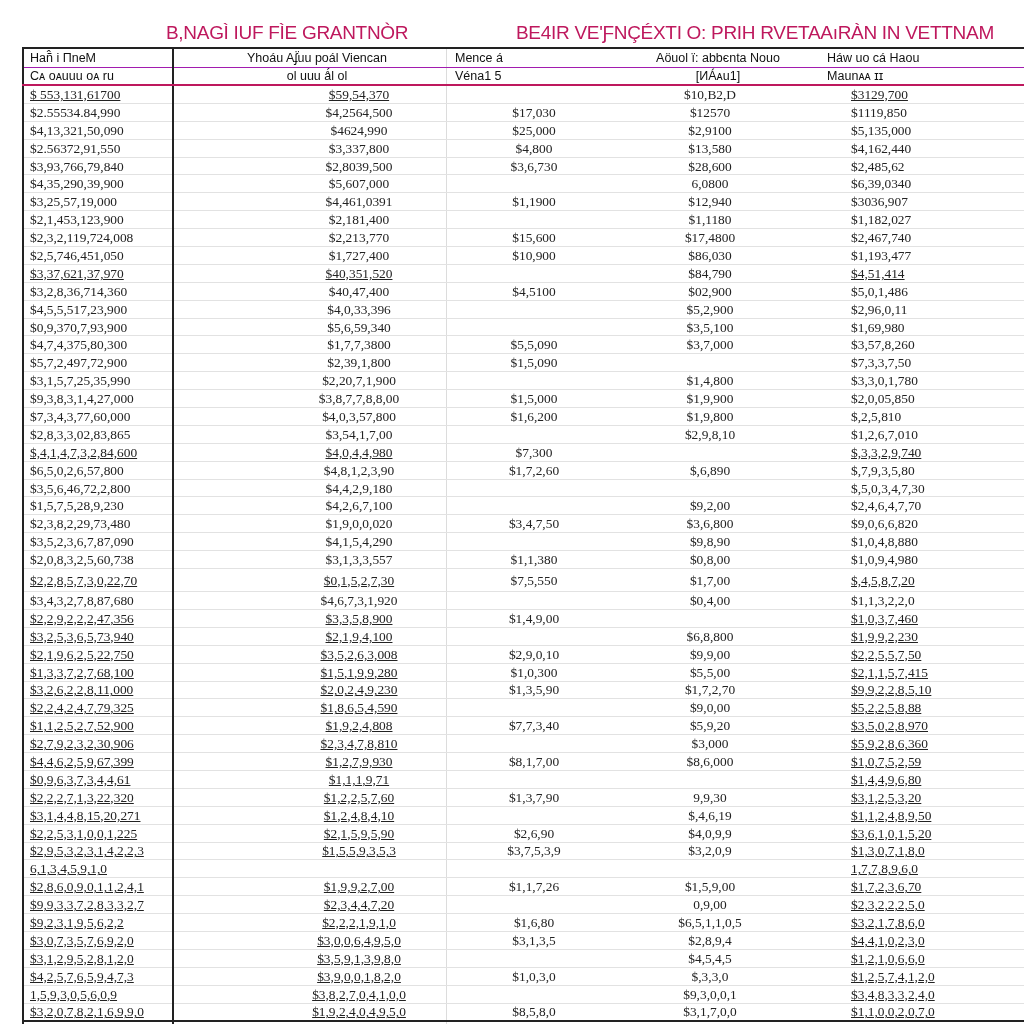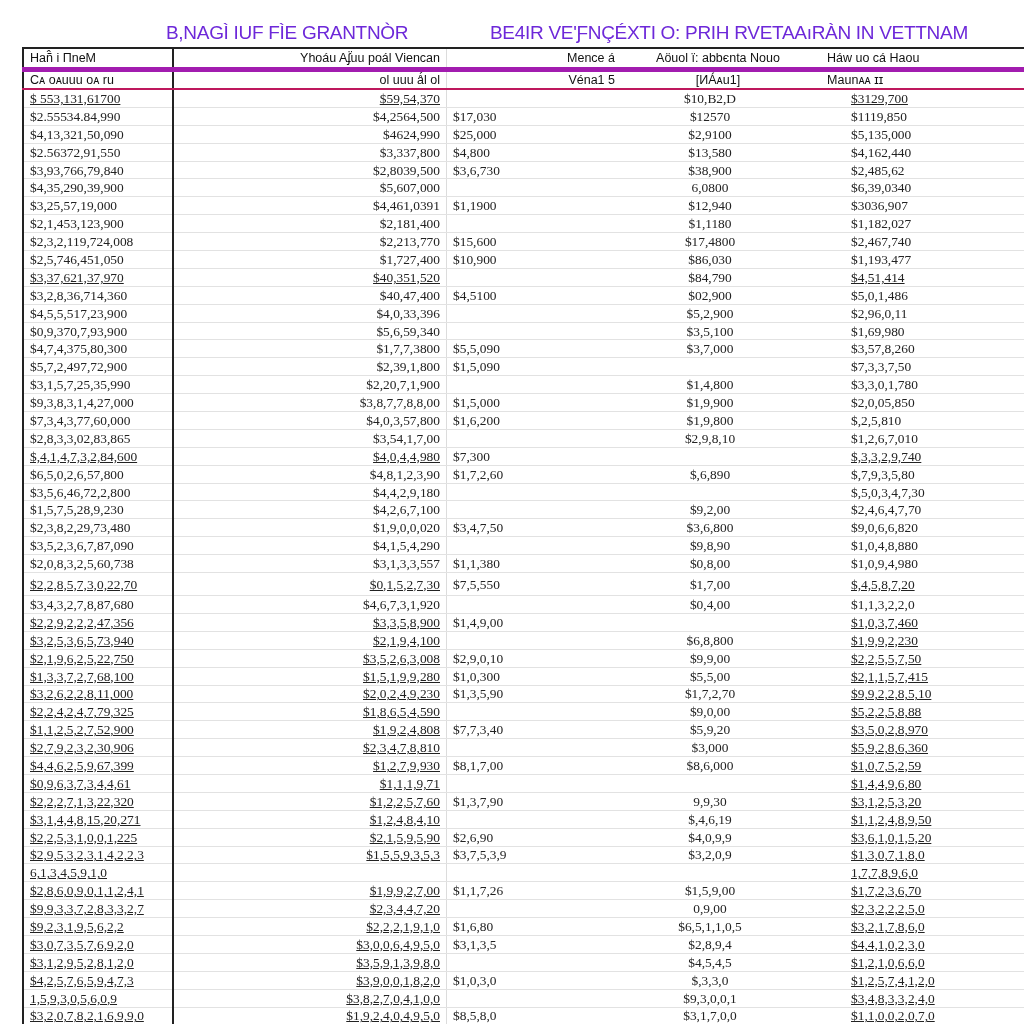--- a/index.html
+++ b/index.html
@@ -1,32 +1,32 @@
 <!DOCTYPE html>
 <html><head>
 <meta charset="utf-8">
 <style>
   html, body { margin: 0; padding: 0; background: #ffffff; }
   body { width: 1024px; height: 1024px; overflow: hidden; position: relative; font-family: "Liberation Sans", sans-serif; color: #1a1a1a; }
-  .title { position: absolute; top: 22px; font-size: 19px; font-weight: normal; letter-spacing: -0.3px; white-space: nowrap; color: #6d28d9; }
+  .title { position: absolute; top: 22px; font-size: 19px; font-weight: normal; letter-spacing: -0.3px; white-space: nowrap; color: #be185d; }
   .title-left { left: 166px; }
-  .title-right { left: 490px; }
+  .title-right { left: 516px; }
   table.sheet { position: absolute; left: 22px; top: 47px; width: 982px; border-collapse: collapse; table-layout: fixed; }
   table.sheet td, table.sheet th { padding: 0 6px; font-size: 13.4px; line-height: 15px; height: 16.9px; white-space: nowrap; overflow: hidden; border-bottom: 1px solid #e2e2e2; font-weight: normal; }
   th { font-family: "Liberation Sans", sans-serif; font-size: 12.5px !important; color: #111; }
   td { font-family: "Liberation Serif", serif; color: #222; }
-  tr.hdr1 th { border-top: 2px solid #222; border-bottom: 5px solid #a21caf; height: 18px; }
+  tr.hdr1 th { border-top: 2px solid #222; border-bottom: 1px solid #a21caf; height: 18px; }
   tr.hdr2 th { border-bottom: 2px solid #be185d; height: 16px; }
   .c0 { width: 136px; text-align: left; border-left: 2px solid #222; border-right: 2px solid #222; }
-  .c1 { width: 246px; text-align: right; padding-left: 104px !important; }
-  .c2 { width: 160px; text-align: left; border-left: 1px solid #dcdcdc; }
+  .c1 { width: 246px; text-align: center; padding-left: 104px !important; }
+  .c2 { width: 160px; text-align: center; border-left: 1px solid #dcdcdc; }
   .c3 { width: 150px; text-align: center; padding-right: 26px !important; }
   .c4 { width: 210px; text-align: left; padding-left: 32px !important; border-right: 2px solid #222; }
   th.c1 { padding-left: 20px !important; }
-  th.c2 { text-align: right; padding-left: 8px !important; }
+  th.c2 { text-align: left; padding-left: 8px !important; }
   th.c3 { text-align: center; padding-left: 22px !important; }
   th.c4 { padding-left: 8px !important; }
   tr.gap td { height: 22px; }
   tr.total td { border-top: 2px solid #222; border-bottom: 2px solid #222; height: 20px; }
   .u { text-decoration: underline; }
 </style>
 </head>
 <body>
 
 <div class="title title-left">B,NAGÌ IUF FÌE GRANTNÒR</div>
@@ -77,21 +77,21 @@
         <td class="c0">$2.56372,91,550</td>
         <td class="c1">$3,337,800</td>
         <td class="c2">$4,800</td>
         <td class="c3">$13,580</td>
         <td class="c4">$4,162,440</td>
       </tr>
       <tr>
         <td class="c0">$3,93,766,79,840</td>
         <td class="c1">$2,8039,500</td>
         <td class="c2">$3,6,730</td>
-        <td class="c3">$38,900</td>
+        <td class="c3">$28,600</td>
         <td class="c4">$2,485,62</td>
       </tr>
       <tr>
         <td class="c0">$4,35,290,39,900</td>
         <td class="c1">$5,607,000</td>
         <td class="c2"></td>
         <td class="c3">6,0800</td>
         <td class="c4">$6,39,0340</td>
       </tr>
       <tr>

